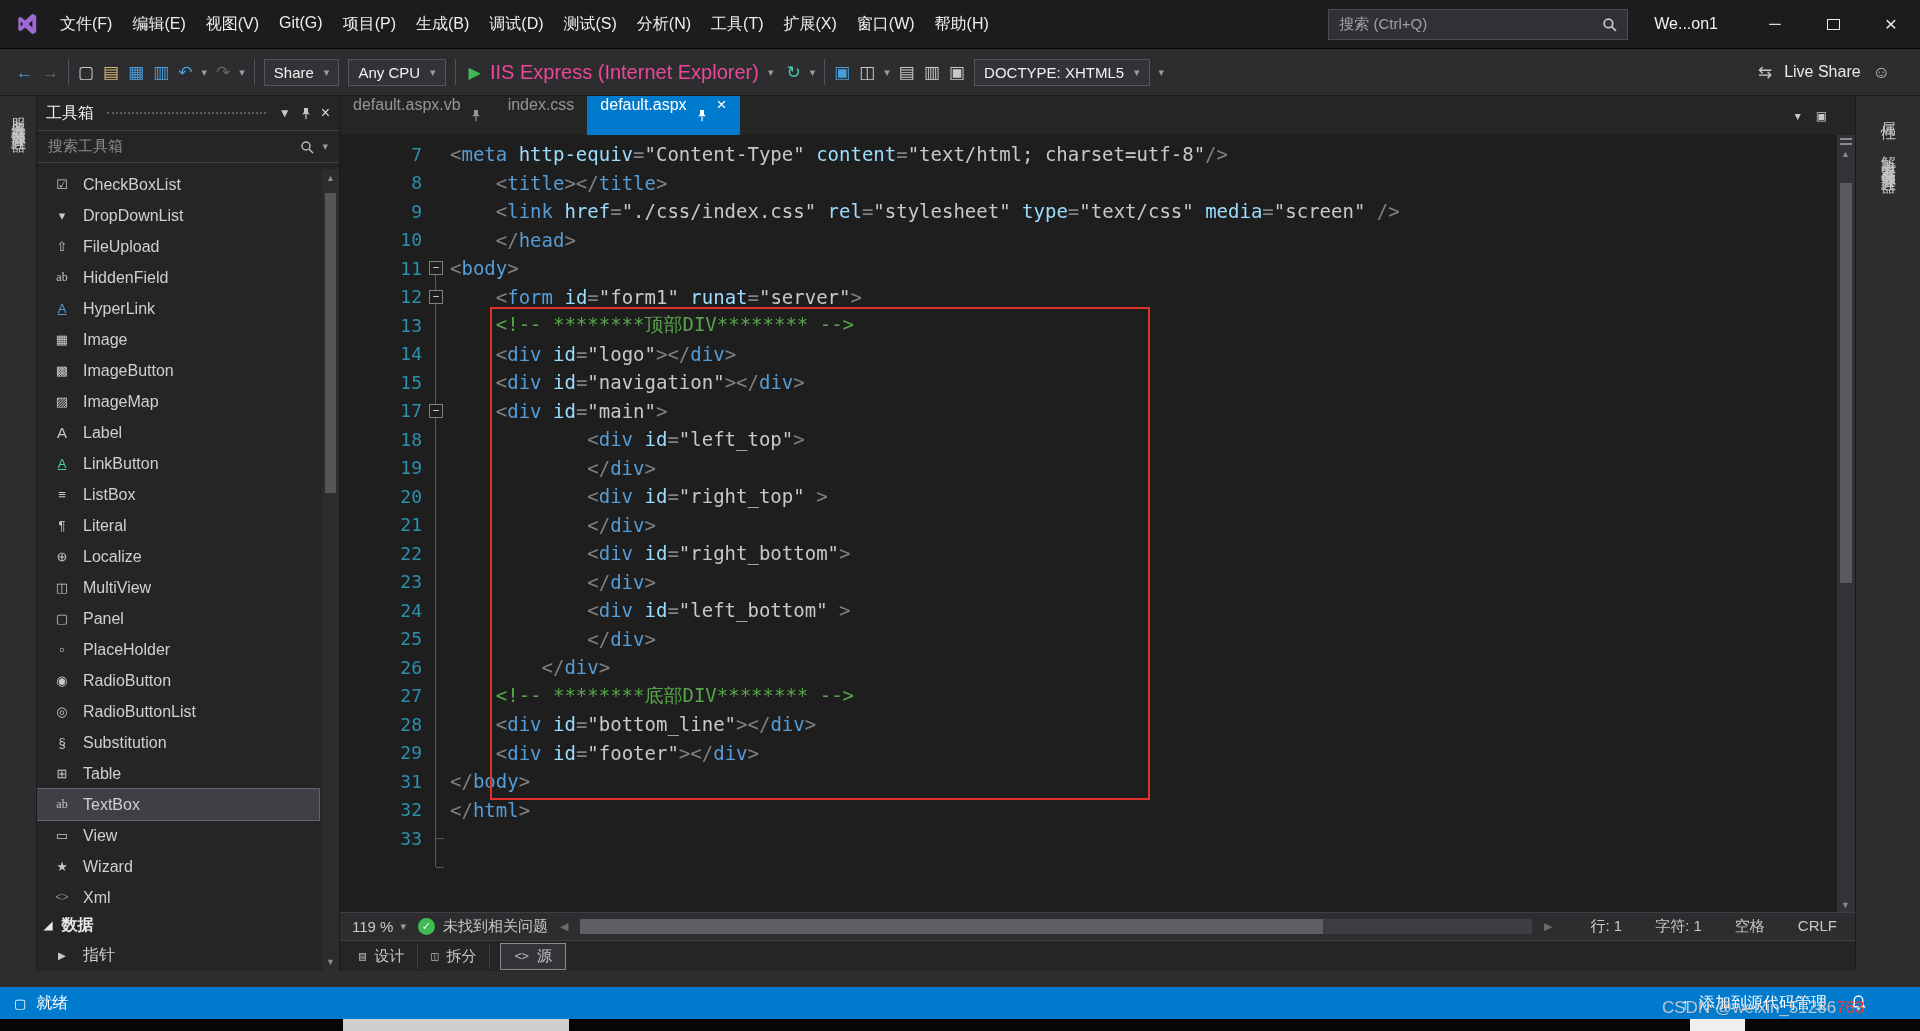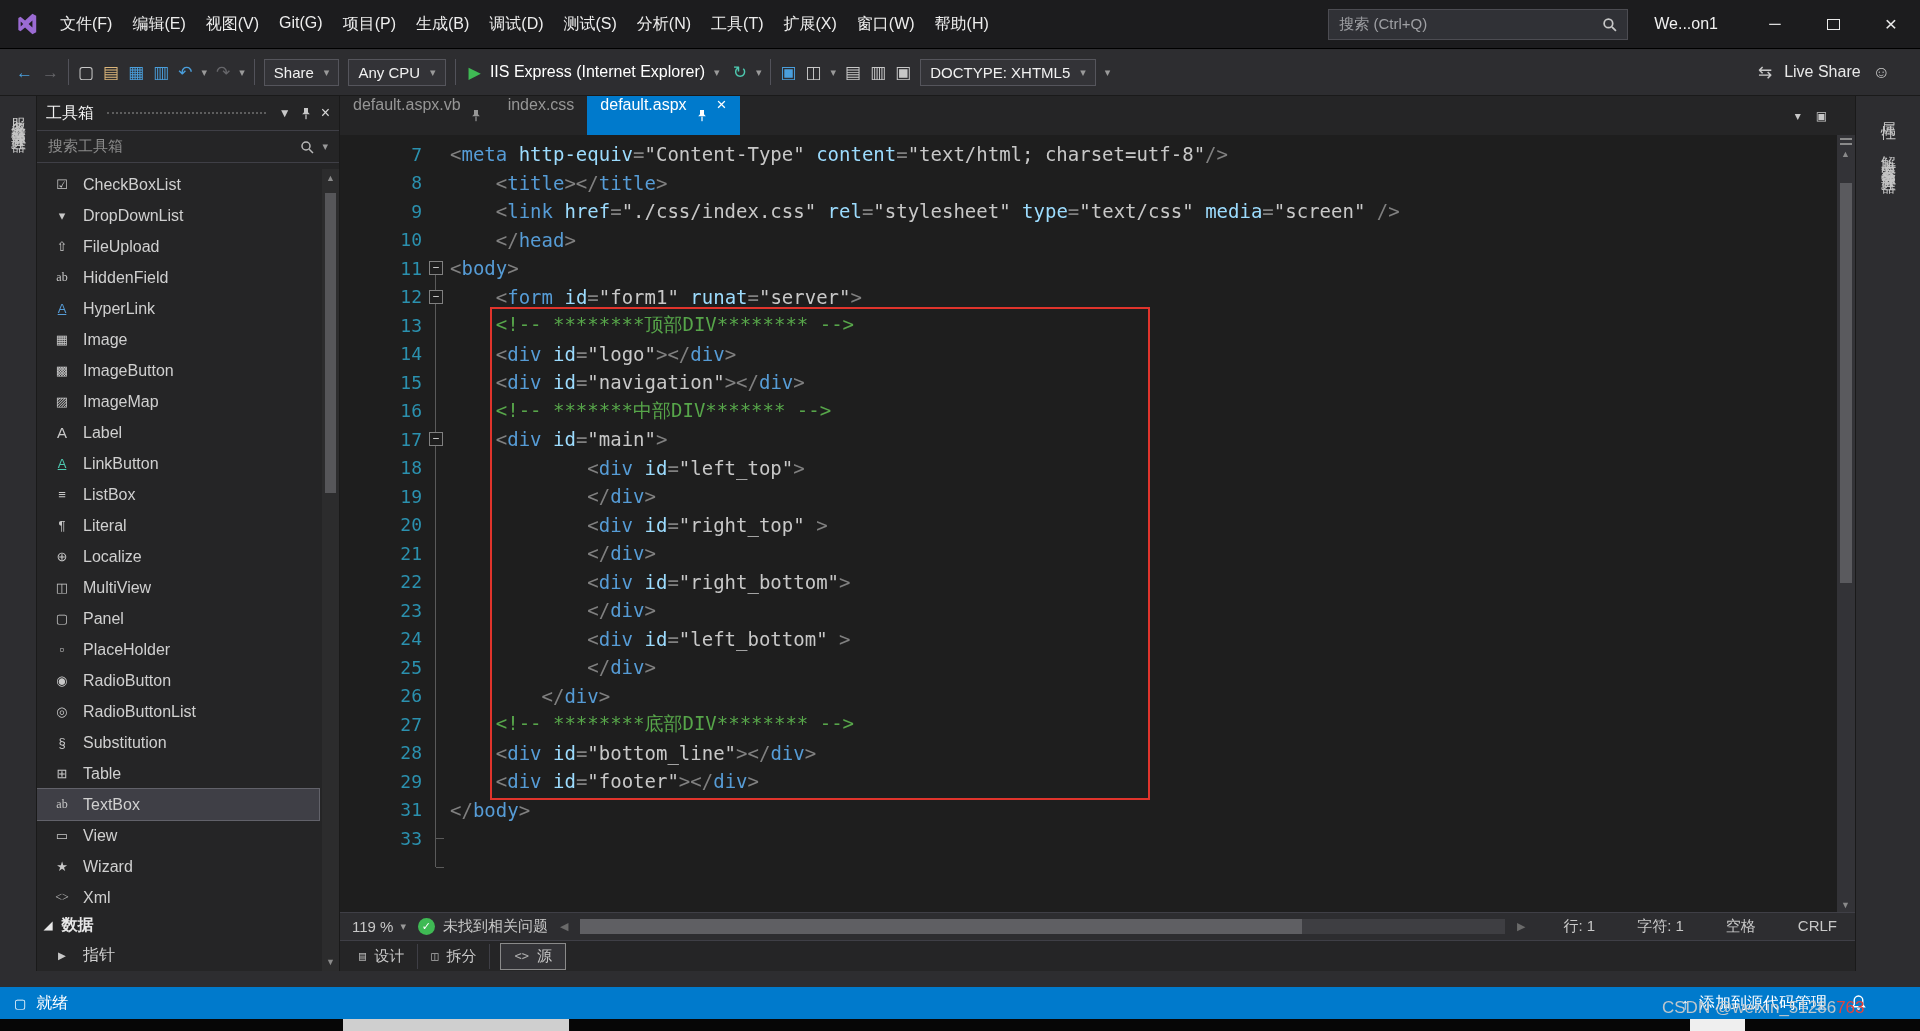--- a/index.html
+++ b/index.html
@@ -22,21 +22,21 @@
 
 .toolbar{position:absolute;top:49px;left:0;width:1920px;height:47px;background:#2d2d30;display:flex;align-items:center;gap:9px;padding:0 16px;border-bottom:1px solid #1a1a1a}
 .tb-ic{font-size:17px;color:#c8c8c8;line-height:1}
 .tb-ic.blue{color:#4a9edb}.tb-ic.teal{color:#4ec9b0}.tb-ic.tan{color:#dcb67a}.tb-ic.dis{color:#66666a}
 .tb-ic.sm{font-size:12px}
 .caret{font-size:11px;color:#9a9a9a}
 .sep{width:1px;height:26px;background:#52525a;flex:none}
 .dd{display:flex;align-items:center;gap:10px;padding:4px 9px;border:1px solid #55555c;background:#333337;color:#f1f1f1;font-size:15px;white-space:nowrap}
 .run{display:flex;align-items:center;gap:9px;padding:0 4px}
 .play{color:#3fba54;font-size:16px}
-.run-label{color:#ffffff;font-size:16px;white-space:nowrap}
+.run-label{color:#ec4899;font-size:20px;white-space:nowrap}
 .tb-right{margin-left:auto;display:flex;align-items:center;gap:12px;padding-right:14px}
 .ls-label{color:#e8e8e8;font-size:16px}
 
 
 .main{position:absolute;top:96px;left:0;width:1920px;height:875px;display:flex}
 .vtext{writing-mode:vertical-rl;font-size:15px;color:#c6c6c6;letter-spacing:3px}
 .left-strip{width:37px;background:#2d2d30;display:flex;flex-direction:column;align-items:center;padding-top:10px;border-right:1px solid #1a1a1a;flex:none}
 
 
 .toolbox{width:303px;background:#252526;position:relative;display:flex;flex-direction:column;border-right:1px solid #1a1a1a;overflow:hidden;flex:none}
@@ -87,21 +87,21 @@
 .ed-vscroll .thumb{position:absolute;left:3px;width:12px;top:48px;height:400px;background:#5a5a5e}
 .vup{top:14px}.vdown{bottom:2px}
 
 .ed-status{height:28px;background:#2d2d30;display:flex;align-items:center;gap:12px;padding:0 12px;font-size:15px;color:#c8c8c8;border-top:1px solid #3f3f46;flex:none}
 .zoom{display:flex;align-items:center;gap:7px;white-space:nowrap}
 .health{display:flex;align-items:center;gap:8px;white-space:nowrap;color:#c8c8c8}
 .health-dot{width:17px;height:17px;border-radius:50%;background:#3fba54;color:#fff;font-size:11px;display:flex;align-items:center;justify-content:center;flex:none}
 .hs-arrow{color:#6a6a6a;font-size:11px}
 .htrack{flex:1;height:15px;background:#3e3e42;position:relative}
 .hthumb{position:absolute;left:0;top:0;height:15px;width:78%;background:#5f5f63}
-.caret-info{display:flex;gap:16px;white-space:nowrap}
+.caret-info{display:flex;gap:7px;white-space:nowrap}
 .caret-info span{margin-left:26px}
 .caret-info span:last-child{margin-right:6px}
 
 .view-tabs{height:31px;background:#252526;display:flex;align-items:center;padding-left:6px;border-top:1px solid #3f3f46;flex:none}
 .vtab{display:flex;align-items:center;gap:8px;padding:3px 13px;font-size:15px;color:#c8c8c8;border-right:1px solid #3f3f46;white-space:nowrap}
 .vtab.active{border:1px solid #8a8a8a;background:#333337;margin:0 10px;border-right:1px solid #8a8a8a}
 .vt-icon{font-size:12px;color:#b0b0b0;font-family:"DejaVu Sans Mono",monospace}
 
 
 .right-strip{width:65px;background:#2d2d30;display:flex;flex-direction:column;align-items:center;gap:28px;padding-top:14px;border-left:1px solid #1a1a1a;flex:none}
@@ -433,25 +433,20 @@
           <div class="cl" data-name="code-line-14">
             <span class="ln" data-name="line-number">14</span>
             <span class="fold" data-name="fold-gutter"></span>
             <span class="ct" data-name="code-text"><span class="tk-s">    </span><span class="tk-p">&lt;</span><span class="tk-t">div</span><span class="tk-s"> </span><span class="tk-a">id</span><span class="tk-p">=</span><span class="tk-v">"logo"</span><span class="tk-p">&gt;&lt;/</span><span class="tk-t">div</span><span class="tk-p">&gt;</span></span>
           </div>
           <div class="cl" data-name="code-line-15">
             <span class="ln" data-name="line-number">15</span>
             <span class="fold" data-name="fold-gutter"></span>
             <span class="ct" data-name="code-text"><span class="tk-s">    </span><span class="tk-p">&lt;</span><span class="tk-t">div</span><span class="tk-s"> </span><span class="tk-a">id</span><span class="tk-p">=</span><span class="tk-v">"navigation"</span><span class="tk-p">&gt;&lt;/</span><span class="tk-t">div</span><span class="tk-p">&gt;</span></span>
           </div>
-          <div class="cl" data-name="code-line-16">
-            <span class="ln" data-name="line-number">16</span>
-            <span class="fold" data-name="fold-gutter"></span>
-            <span class="ct" data-name="code-text"><span class="tk-s">    </span><span class="tk-c">&lt;!-- *******中部DIV******* --&gt;</span></span>
-          </div>
           <div class="cl" data-name="code-line-17">
             <span class="ln" data-name="line-number">17</span>
             <span class="fold" data-name="fold-region">
               <span class="foldbox" data-name="fold-collapse-icon">−</span>
             </span>
             <span class="ct" data-name="code-text"><span class="tk-s">    </span><span class="tk-p">&lt;</span><span class="tk-t">div</span><span class="tk-s"> </span><span class="tk-a">id</span><span class="tk-p">=</span><span class="tk-v">"main"</span><span class="tk-p">&gt;</span></span>
           </div>
           <div class="cl" data-name="code-line-18">
             <span class="ln" data-name="line-number">18</span>
             <span class="fold" data-name="fold-gutter"></span>
@@ -509,20 +504,25 @@
           </div>
           <div class="cl" data-name="code-line-29">
             <span class="ln" data-name="line-number">29</span>
             <span class="fold" data-name="fold-gutter"></span>
             <span class="ct" data-name="code-text"><span class="tk-s">    </span><span class="tk-p">&lt;</span><span class="tk-t">div</span><span class="tk-s"> </span><span class="tk-a">id</span><span class="tk-p">=</span><span class="tk-v">"footer"</span><span class="tk-p">&gt;&lt;/</span><span class="tk-t">div</span><span class="tk-p">&gt;</span></span>
           </div>
           <div class="cl" data-name="code-line-31">
             <span class="ln" data-name="line-number">31</span>
             <span class="fold" data-name="fold-gutter"></span>
             <span class="ct" data-name="code-text"><span class="tk-p">&lt;/</span><span class="tk-t">body</span><span class="tk-p">&gt;</span></span>
+          </div>
+          <div class="cl" data-name="code-line-32">
+            <span class="ln" data-name="line-number">32</span>
+            <span class="fold" data-name="fold-gutter"></span>
+            <span class="ct" data-name="code-text"><span class="tk-p">&lt;/</span><span class="tk-t">html</span><span class="tk-p">&gt;</span></span>
           </div>
           <div class="cl" data-name="code-line-33">
             <span class="ln" data-name="line-number">33</span>
             <span class="fold" data-name="fold-gutter"></span>
             <span class="ct" data-name="code-text"></span>
           </div>
         </div>
       <div class="red-box" data-name="annotation-red-box"></div>
       <div class="ed-vscroll" data-name="editor-vertical-scrollbar">
         <div class="grip" data-name="split-window-grip"></div>

